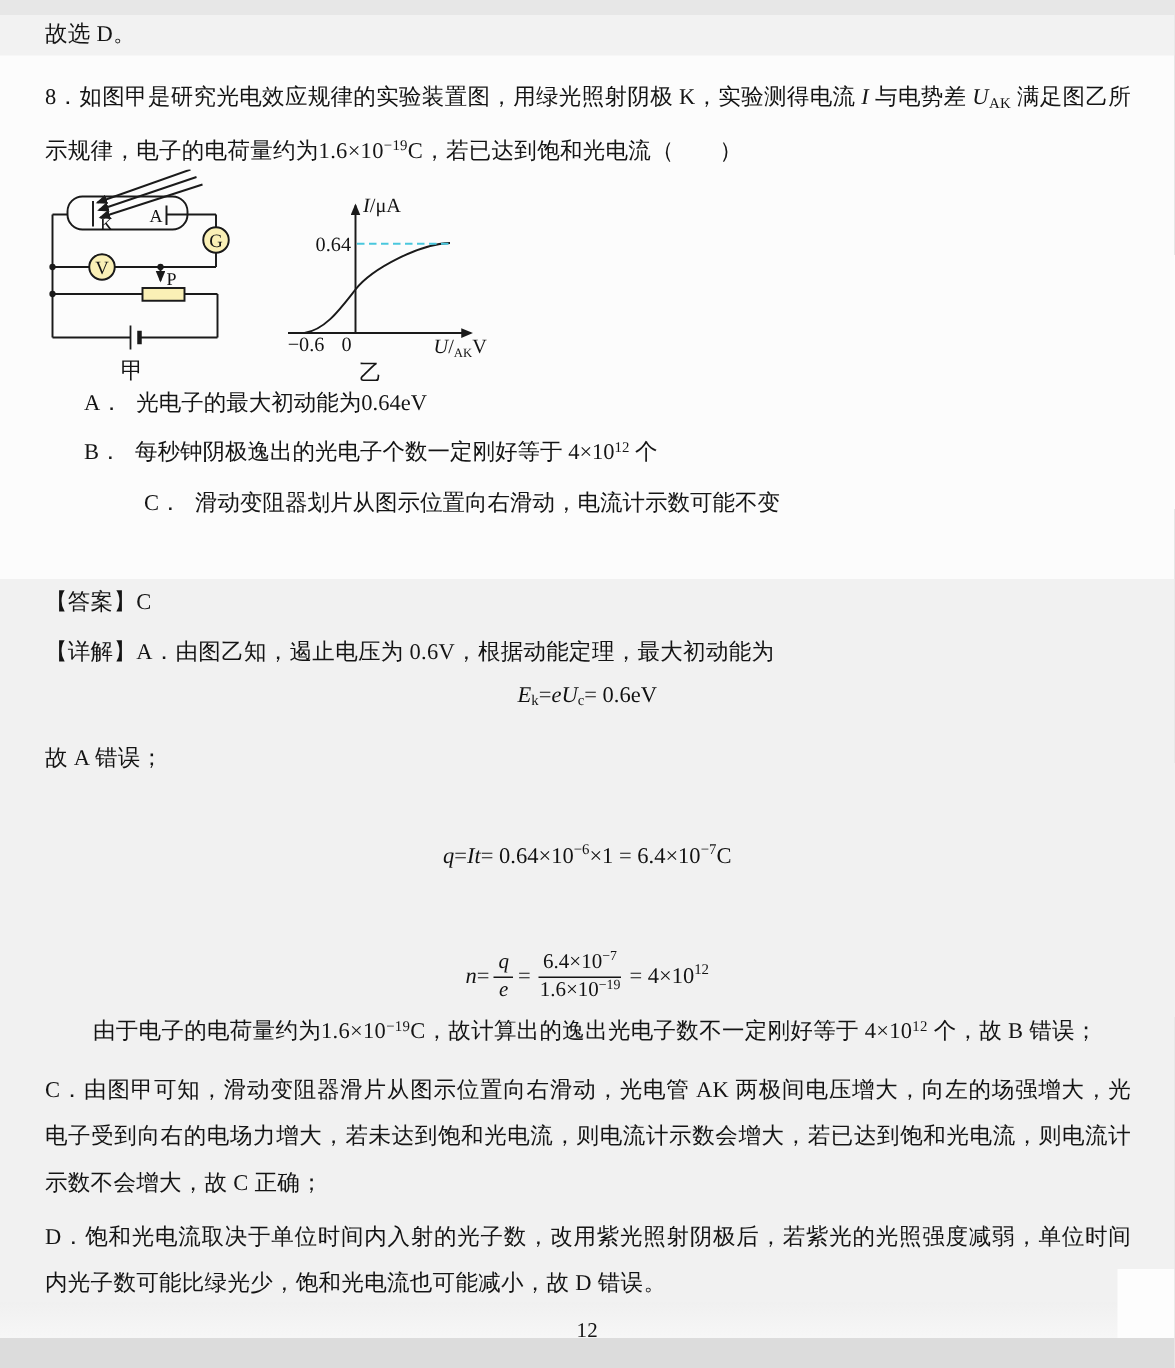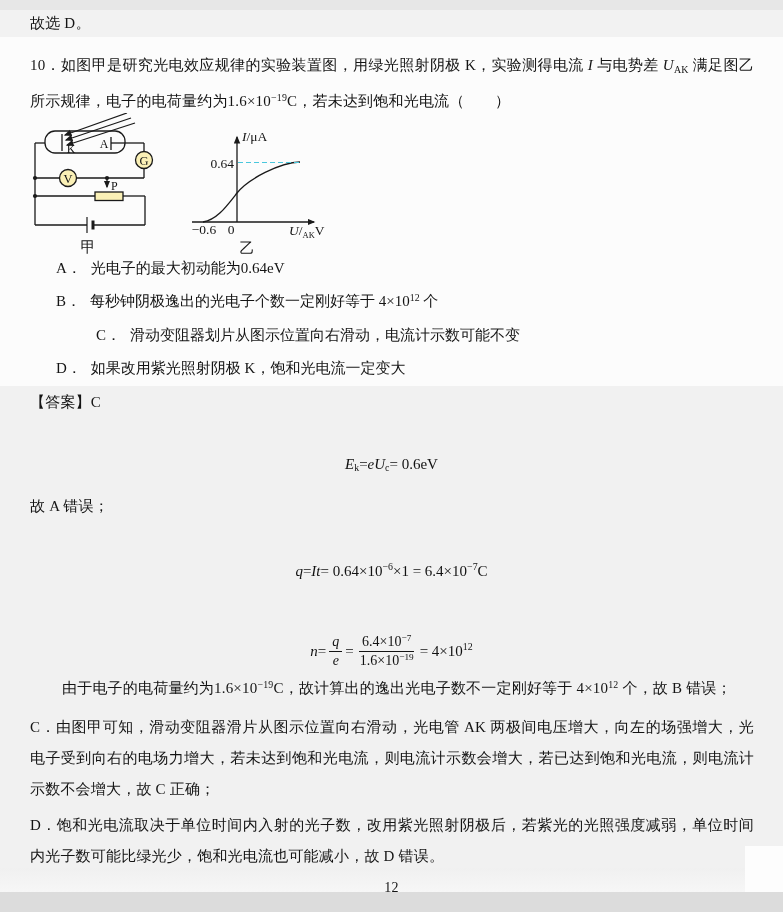--- a/index.html
+++ b/index.html
@@ -40,21 +40,21 @@
 <div class="page">
 
   <div class="band band-top"></div>
   <div class="band band-head"></div>
   <div class="band band-lower"></div>
   <div class="band band-footer"></div>
   <div class="corner-white"></div>
 
   <div class="t" style="left:30px;top:12px;">故选 D。</div>
 
-  <div class="block q"><span>10．如图甲是研究光电效应规律的实验装置图，用绿光照射阴极 K，实验测得电流 </span><span class="seg-i">I</span><span> 与电势差 </span><span class="seg-i">U</span><span class="seg-sub">AK</span><span> 满足图乙所示规律，电子的电荷量约为</span><span class="seg-m">1.6×10</span><span class="seg-sup">−19</span><span class="seg-m">C</span><span>，若未达到饱和光电流（　　）</span></div>
+  <div class="block q"><span>8．如图甲是研究光电效应规律的实验装置图，用绿光照射阴极 K，实验测得电流 </span><span class="seg-i">I</span><span> 与电势差 </span><span class="seg-i">U</span><span class="seg-sub">AK</span><span> 满足图乙所示规律，电子的电荷量约为</span><span class="seg-m">1.6×10</span><span class="seg-sup">−19</span><span class="seg-m">C</span><span>，若已达到饱和光电流（　　）</span></div>
 
   <svg class="fig" style="left:28px;top:113px;" width="165" height="145" viewBox="0 0 165 145">
     <defs>
       <marker id="arr" markerWidth="7" markerHeight="7" refX="5" refY="2.5" orient="auto">
         <path d="M0,0 L6,2.5 L0,5 Z" fill="#1a1a1a"></path>
       </marker>
     </defs>
     <g stroke="#1a1a1a" stroke-width="1.3" fill="none">
 
       <rect x="17" y="18" width="80" height="22" rx="10"></rect>
@@ -117,24 +117,24 @@
     <text x="52" y="16" font-size="13.5"><tspan font-style="italic">I</tspan><tspan>/μA</tspan></text>
     <text x="14" y="109" font-size="13.5" text-anchor="middle">−0.6</text>
     <text x="41" y="109" font-size="13.5" text-anchor="middle">0</text>
     <text x="99" y="110" font-size="13.5"><tspan font-style="italic">U</tspan><tspan>/</tspan><tspan dy="3" font-size="8.5">AK</tspan><tspan dy="-3">V</tspan></text>
     <text x="57" y="128" font-size="15" text-anchor="middle">乙</text>
   </svg>
 
   <div class="option" style="top:259px;"><span class="opt-label">A．</span><span><span>光电子的最大初动能为</span><span class="seg-m">0.64eV</span></span></div>
   <div class="option" style="top:292px;"><span class="opt-label">B．</span><span><span>每秒钟阴极逸出的光电子个数一定刚好等于 </span><span class="seg-m">4×10</span><span class="seg-sup">12</span><span> 个</span></span></div>
   <div class="option" style="top:326px;margin-left:40px;"><span class="opt-label">C．</span><span><span>滑动变阻器划片从图示位置向右滑动，电流计示数可能不变</span></span></div>
-  <div class="option" style="top:359px;"><span class="opt-label">D．</span><span><span>如果改用紫光照射阴极 K，饱和光电流一定变大</span></span></div>
 
   <div class="t" style="left:30px;top:391px;"><span>【答案】</span><span class="seg-m">C</span></div>
 
+  <div class="t" style="left:30px;top:424px;"><span>【详解】</span><span><span>A．由图乙知，遏止电压为 </span><span class="seg-m">0.6V</span><span>，根据动能定理，最大初动能为</span></span></div>
 
   <div class="formula" style="top:456px;">
       <span class="seg-i">E</span>
       <span class="seg-sub">k</span>
       <span class="seg-m"> = </span>
       <span class="seg-i">eU</span>
       <span class="seg-sub">c</span>
       <span class="seg-m"> = 0.6eV</span>
     </div>
 

